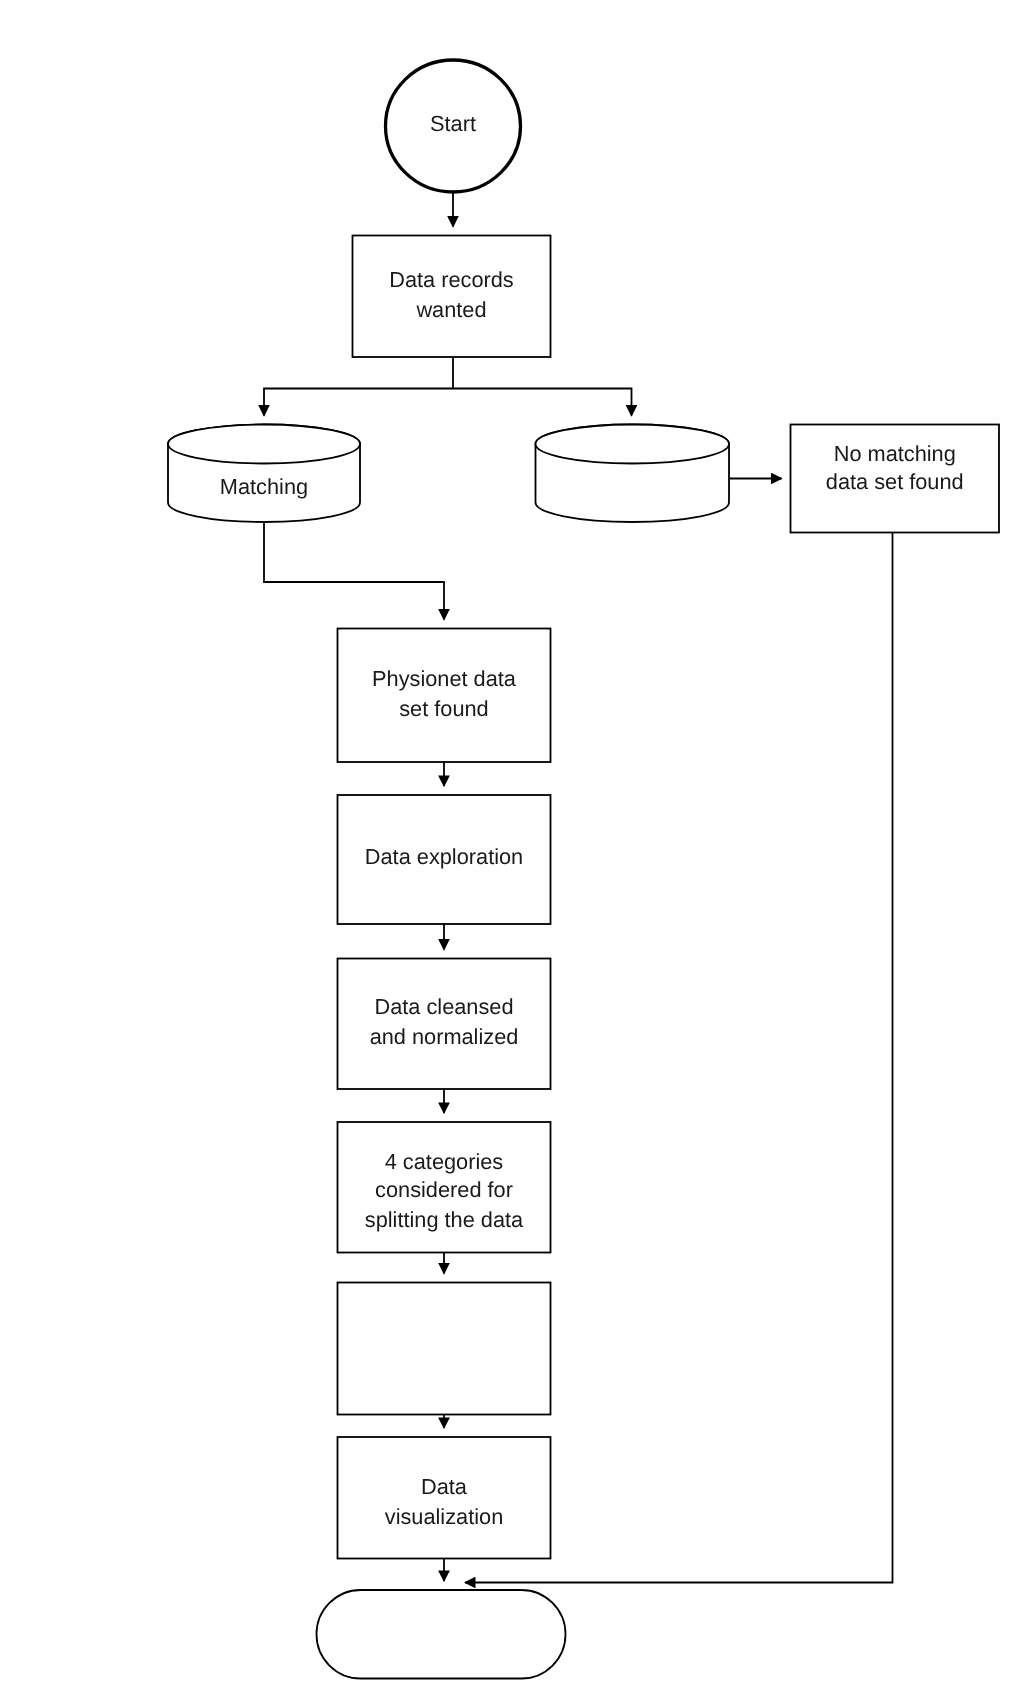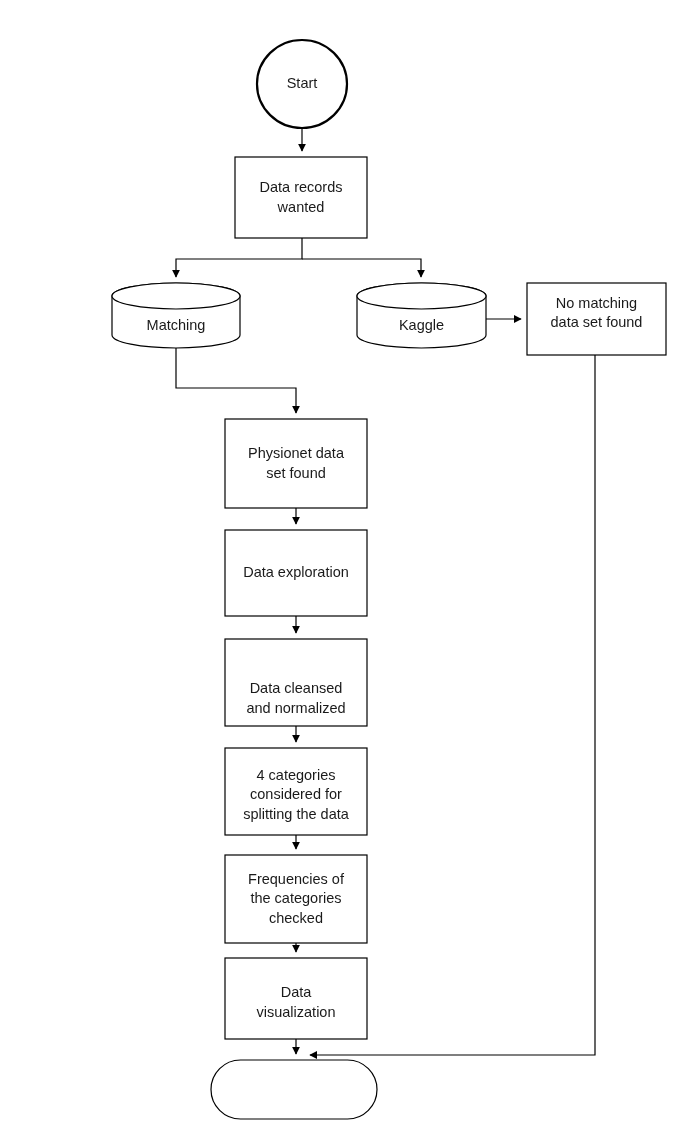--- a/index.html
+++ b/index.html
@@ -123,30 +123,26 @@
         <g>
           <rect x="211" y="1060" width="166" height="59" rx="29.5" ry="29.5" class="node-shape"></rect>
         </g>
       </g>
   </svg>
 
   <div class="node-label" style="left: 257px; top: 40px; width: 90px; height: 88px;">Start</div>
   <div class="node-label" style="left: 235px; top: 157px; width: 132px; height: 81px;">Data records
 wanted</div>
   <div class="node-label" style="left: 112px; top: 303px; width: 128px; height: 45px;">Matching</div>
-  <div class="node-label" style="left: 357px; top: 303px; width: 129px; height: 45px;">Kaggle</div>
   <div class="node-label" style="left: 527px; top: 283px; width: 139px; height: 60px;">No matching
 data set found</div>
   <div class="node-label" style="left: 225px; top: 419px; width: 142px; height: 89px;">Physionet data
 set found</div>
   <div class="node-label" style="left: 225px; top: 530px; width: 142px; height: 86px;">Data exploration</div>
-  <div class="node-label" style="left: 225px; top: 639px; width: 142px; height: 87px; margin-top: 16px;">Data cleansed
+  <div class="node-label" style="left: 225px; top: 639px; width: 142px; height: 87px;">Data cleansed
 and normalized</div>
   <div class="node-label" style="left: 225px; top: 748px; width: 142px; height: 94px;">4 categories
 considered for
 splitting the data</div>
-  <div class="node-label" style="left: 225px; top: 855px; width: 142px; height: 88px;">Frequencies of
-the categories
-checked</div>
   <div class="node-label" style="left: 225px; top: 972px; width: 142px; height: 61px; border-radius: 30px;">Data
 visualization</div>
 
 </div>
 
 </body></html>

